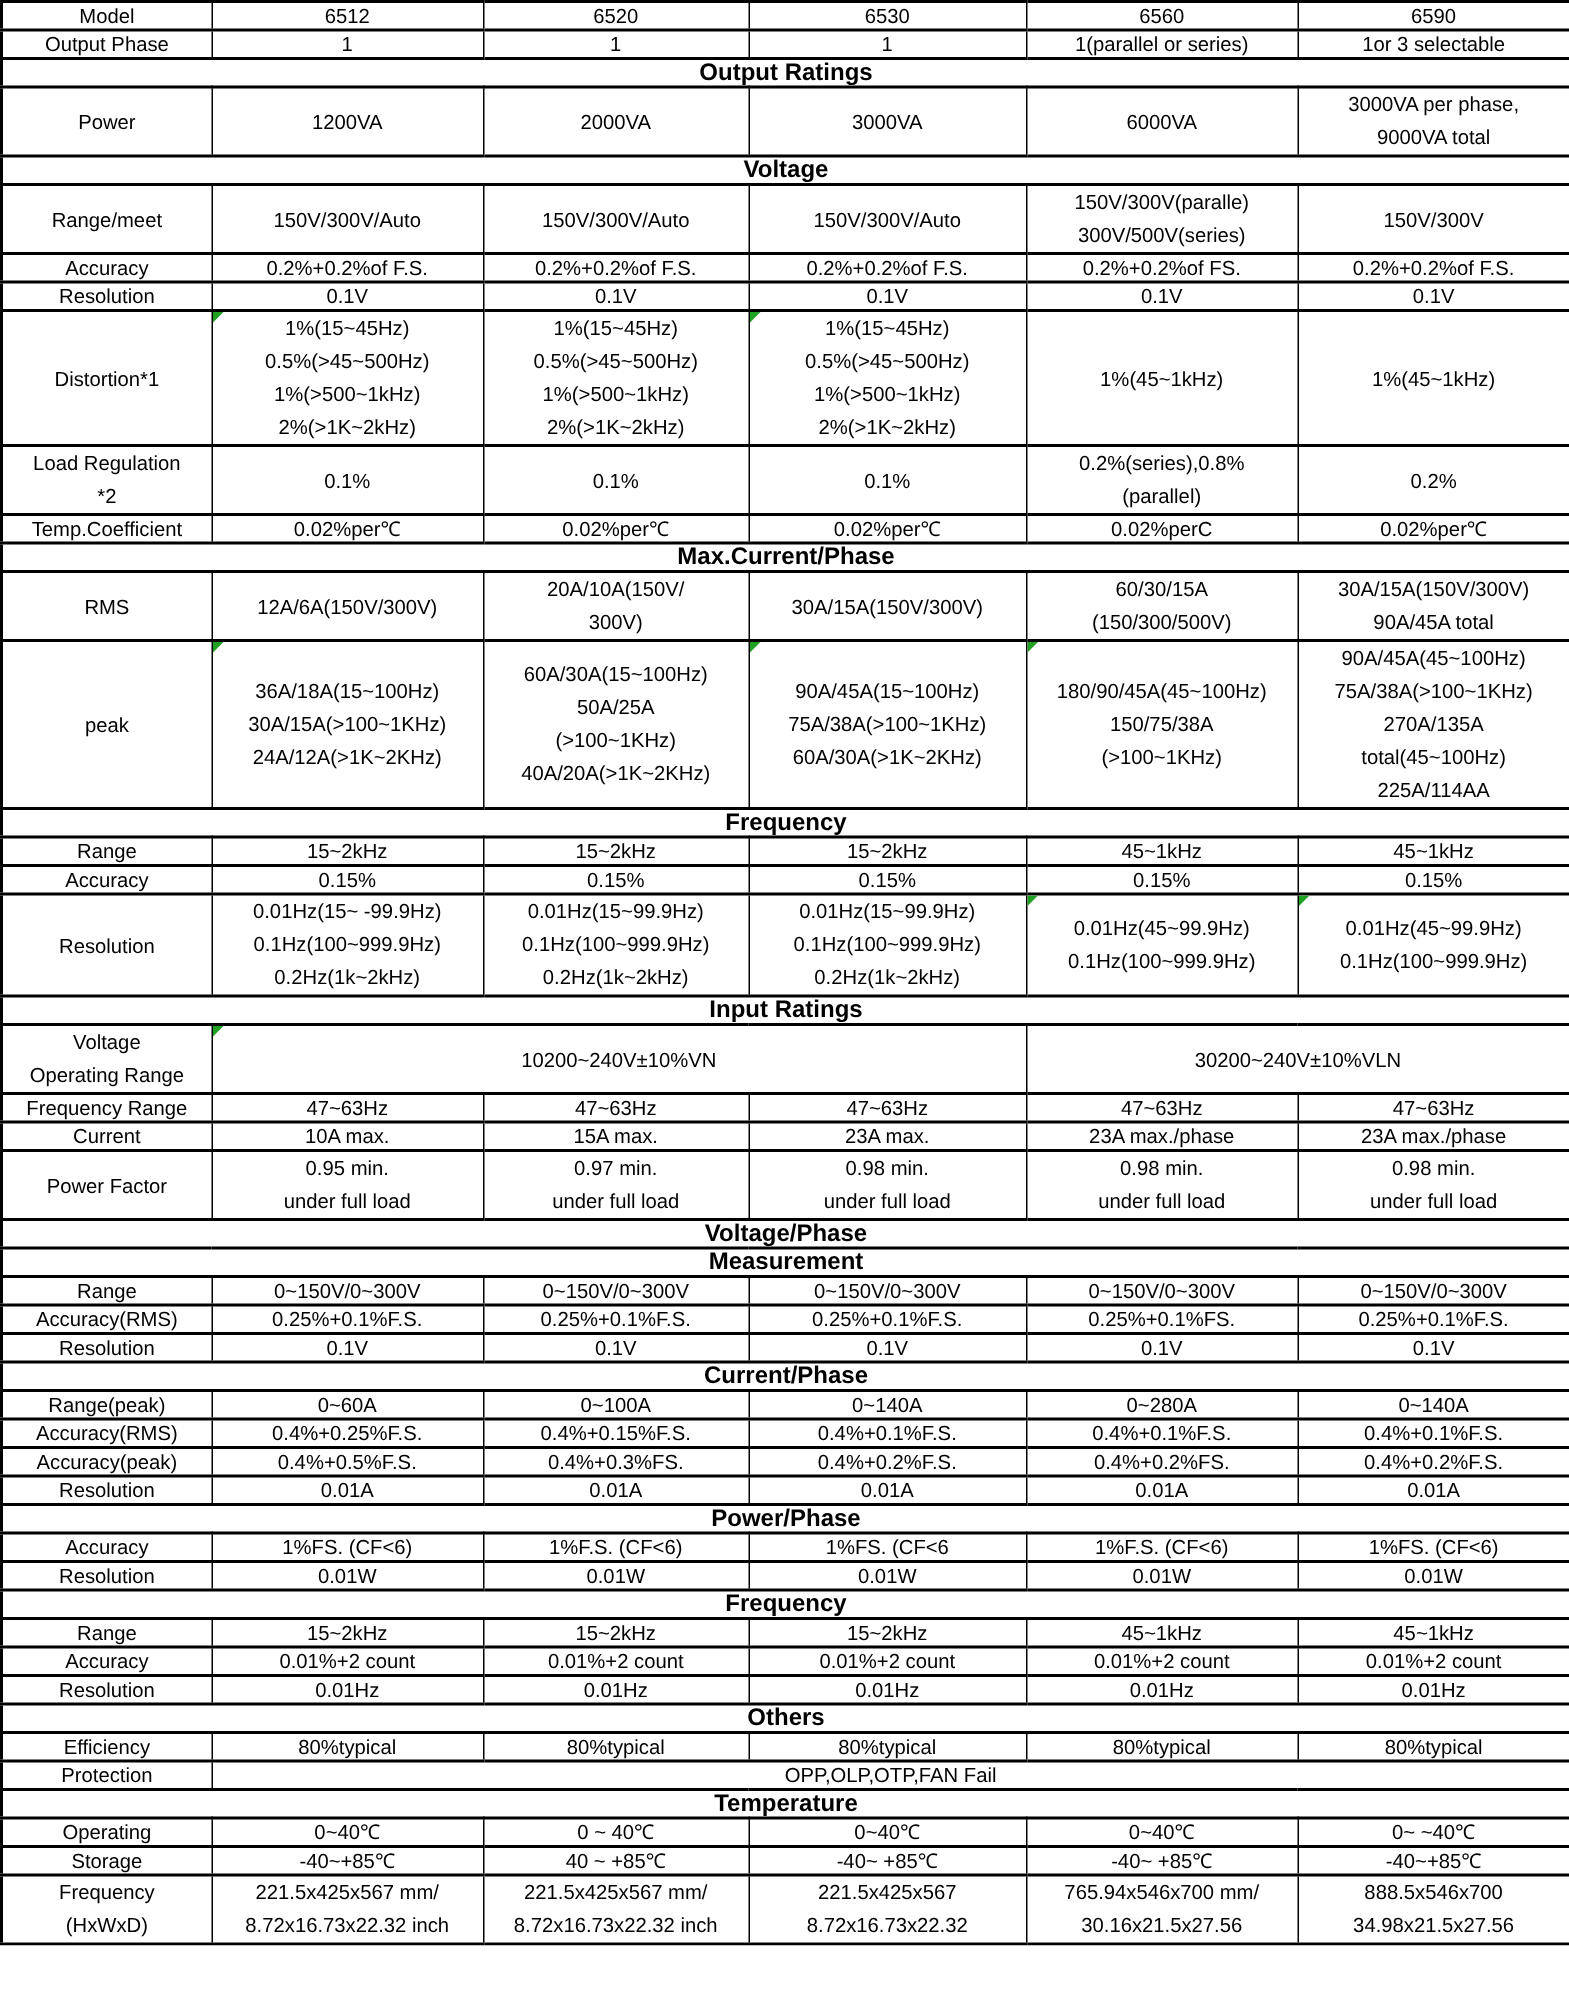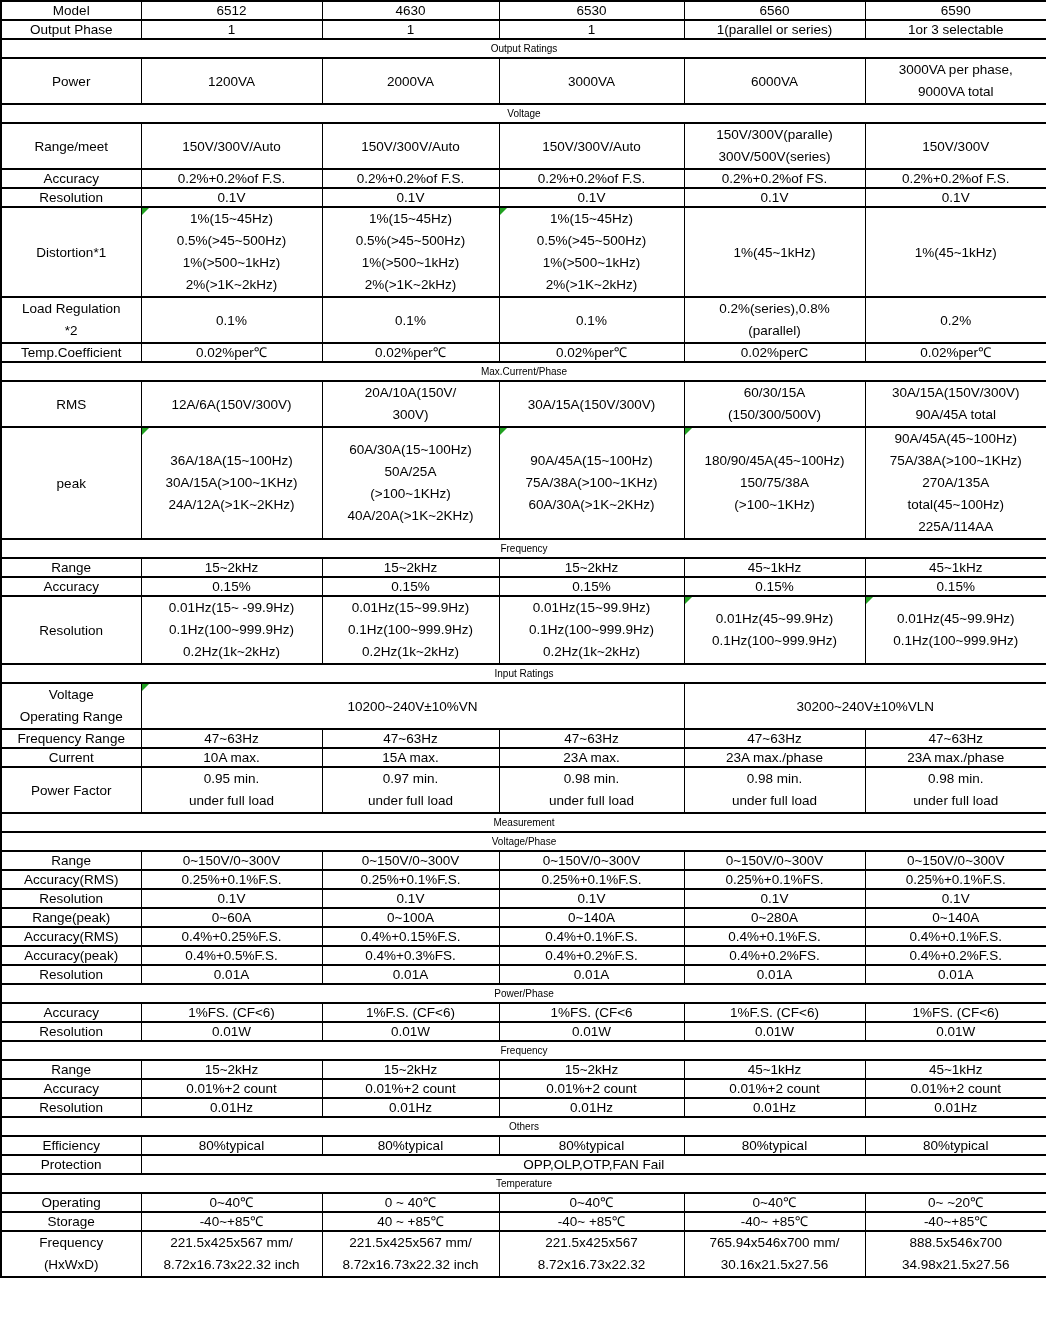--- a/index.html
+++ b/index.html
@@ -19,21 +19,21 @@
     text-align:center;
     vertical-align:middle;
     font-size:13.5px;
     line-height:17px;
     height:17px;
     padding:0 2px;
     position:relative;
     overflow:hidden;
     white-space:nowrap;
   }
-  td.section { font-size:10px; }
+  td.section { font-size:16px;font-weight:bold; }
   td.multi div { line-height:22px; }
   td.flag::before {
     content:"";
     position:absolute;
     top:0; left:0;
     width:0; height:0;
     border-top:7px solid #21a121;
     border-right:7px solid transparent;
   }
 </style>
@@ -52,21 +52,21 @@
     </colgroup>
     <tbody>
         <tr>
           <td>
             <div>Model</div>
           </td>
           <td>
             <div>6512</div>
           </td>
           <td>
-            <div>4630</div>
+            <div>6520</div>
           </td>
           <td>
             <div>6530</div>
           </td>
           <td>
             <div>6560</div>
           </td>
           <td>
             <div>6590</div>
           </td>
@@ -454,26 +454,26 @@
           <td class="multi">
             <div>0.98 min.</div>
             <div>under full load</div>
           </td>
           <td class="multi">
             <div>0.98 min.</div>
             <div>under full load</div>
           </td>
         </tr>
         <tr>
+          <td colspan="6" class="section">Voltage/Phase</td>
+        </tr>
+        <tr>
           <td colspan="6" class="section">Measurement</td>
         </tr>
         <tr>
-          <td colspan="6" class="section">Voltage/Phase</td>
-        </tr>
-        <tr>
           <td>
             <div>Range</div>
           </td>
           <td>
             <div>0~150V/0~300V</div>
           </td>
           <td>
             <div>0~150V/0~300V</div>
           </td>
           <td>
@@ -518,20 +518,23 @@
           </td>
           <td>
             <div>0.1V</div>
           </td>
           <td>
             <div>0.1V</div>
           </td>
           <td>
             <div>0.1V</div>
           </td>
+        </tr>
+        <tr>
+          <td colspan="6" class="section">Current/Phase</td>
         </tr>
         <tr>
           <td>
             <div>Range(peak)</div>
           </td>
           <td>
             <div>0~60A</div>
           </td>
           <td>
             <div>0~100A</div>
@@ -756,21 +759,21 @@
           <td>
             <div>0 ~ 40℃</div>
           </td>
           <td>
             <div>0~40℃</div>
           </td>
           <td>
             <div>0~40℃</div>
           </td>
           <td>
-            <div>0~ ~20℃</div>
+            <div>0~ ~40℃</div>
           </td>
         </tr>
         <tr>
           <td>
             <div>Storage</div>
           </td>
           <td>
             <div>-40~+85℃</div>
           </td>
           <td>

